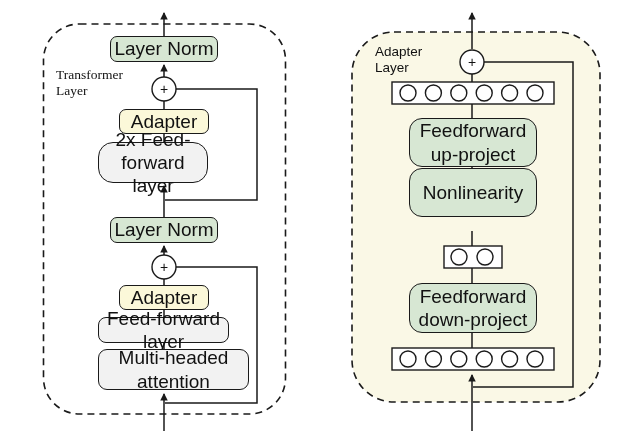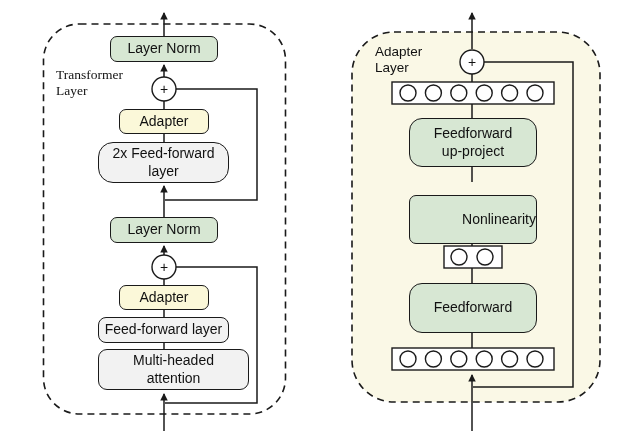--- a/index.html
+++ b/index.html
@@ -12,43 +12,43 @@
     overflow:hidden;
   }
   #wires{position:absolute;left:0;top:0;z-index:1;}
   .box{
     position:absolute;z-index:2;
     box-sizing:border-box;
     border:1.5px solid #1a1a1a;
     border-radius:8px;
     display:flex;flex-direction:column;
     align-items:center;justify-content:center;
-    font-size:14px;line-height:1.22;
+    font-size:19px;line-height:1.22;
     text-align:center;
   }
   .green{background:#d7e7d3;}
   .yellow{background:#fbf8d9;}
   .gray{background:#f2f2f2;}
   .panel-label{
     position:absolute;z-index:2;
     font-size:13.5px;line-height:16px;
     white-space:nowrap;
   }
   .panel-label span{display:block;}
   
   #ln-top   {left:110px;top:36px; width:108px;height:26px;border-radius:7px;}
   #ad-top   {left:119px;top:109px;width:90px; height:25px;border-radius:7px;}
-  #ff2x     {left:98px; top:142px;width:131px;height:41px;border-radius:15px;}
+  #ff2x     {left:98px; top:142px;width:110px;height:41px;border-radius:15px;}
   #ln-bot   {left:110px;top:217px;width:108px;height:26px;border-radius:7px;}
   #ad-bot   {left:119px;top:285px;width:90px; height:25px;border-radius:7px;}
   #ff-layer {left:98px; top:317px;width:131px;height:26px;border-radius:8px;justify-content:center;}
   #mha      {left:98px; top:349px;width:151px;height:41px;border-radius:9px;}
   
   #up-proj  {left:409px;top:118px;width:128px;height:49px;border-radius:13px;}
-  #nonlin   {left:409px;top:195px;width:128px;height:49px;border-radius:7px;align-items:flex-end;}
+  #nonlin   {left:409px;top:168px;width:128px;height:49px;border-radius:13px;}
   #down-proj{left:409px;top:283px;width:128px;height:50px;border-radius:13px;}
   #transformer-label{left:56px;top:67px;font-family:Liberation Serif, serif;}
   #adapter-label{left:375px;top:44px;}
   .plus-text{font-size:14px;}
 </style>
 </head>
 <body>
 
 <div id="stage">
 
@@ -169,15 +169,16 @@
     <span>Feedforward</span>
     <span>up-project</span>
   </div>
 
   <div class="box green" id="nonlin">
     <span>Nonlinearity</span>
   </div>
 
   <div class="box green" id="down-proj">
     <span>Feedforward</span>
+    <span>down-project</span>
   </div>
 
 </div>
 
 </body></html>

